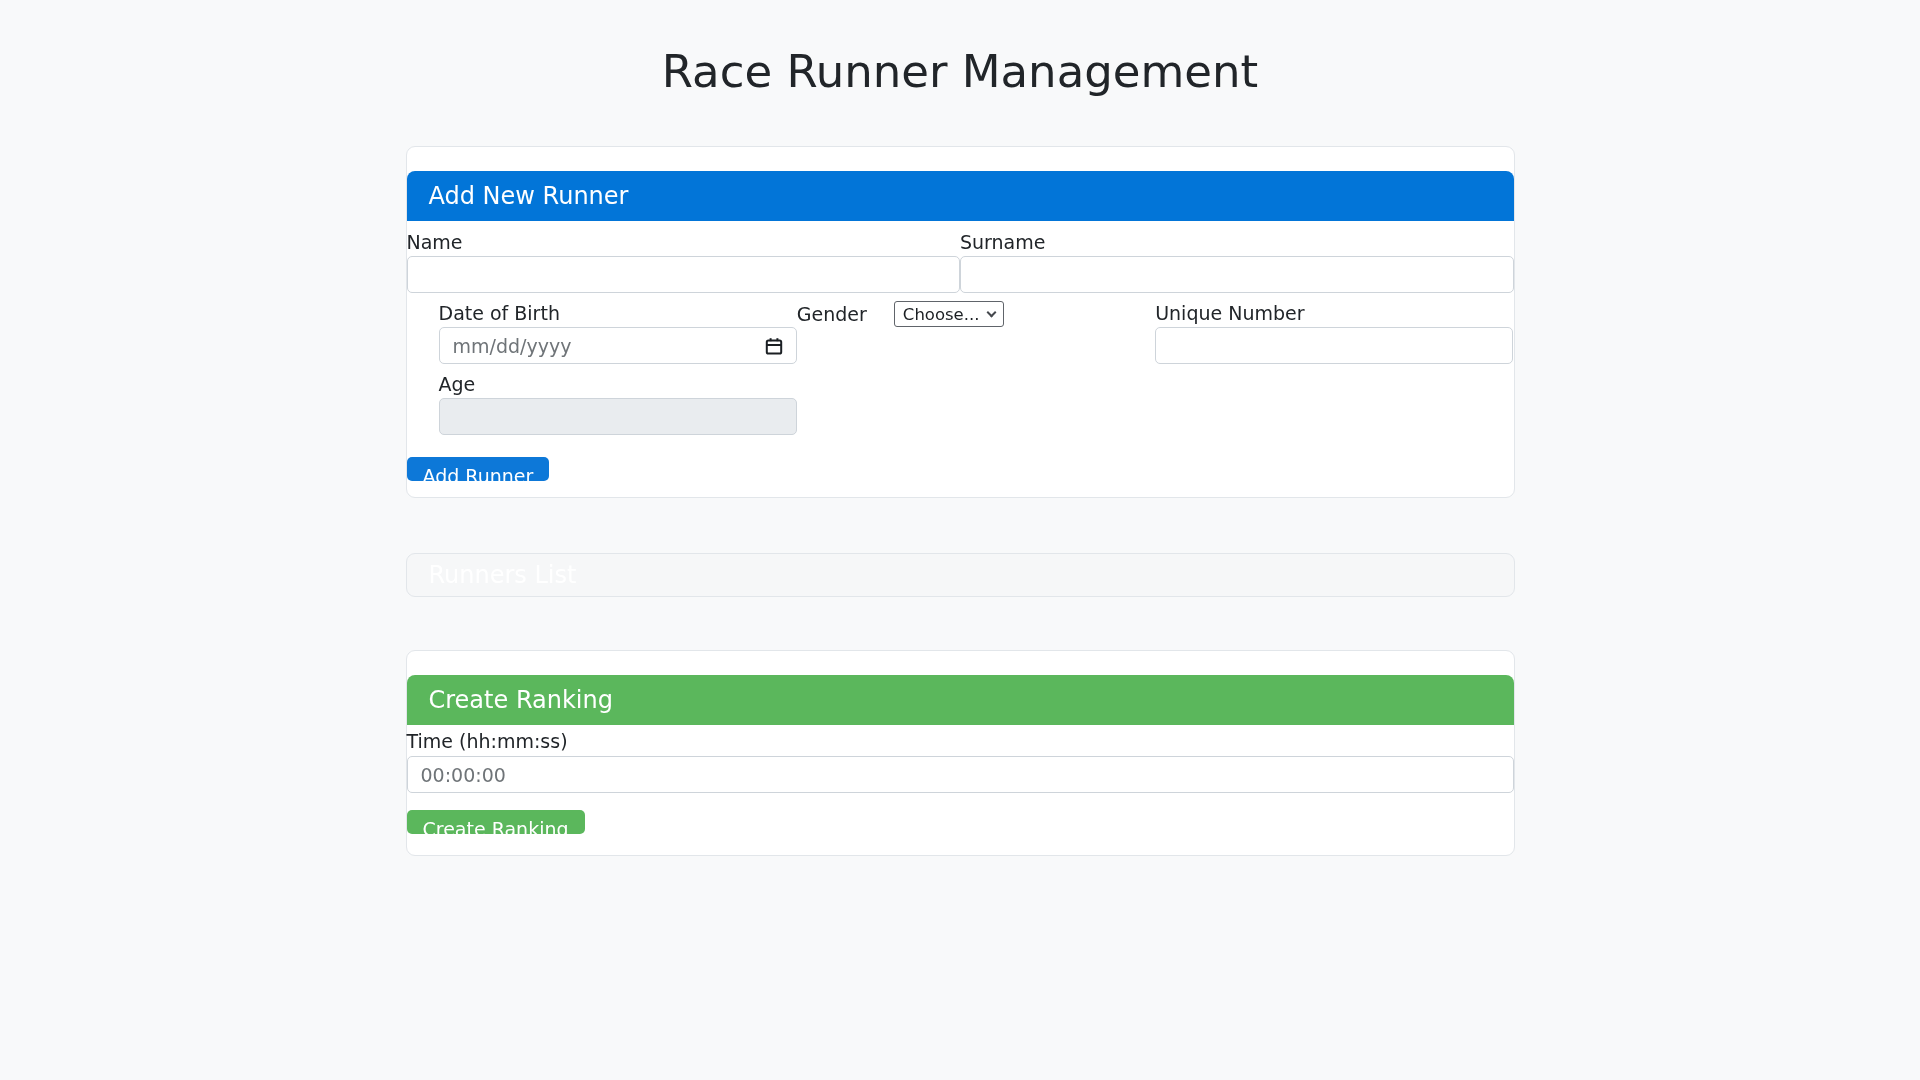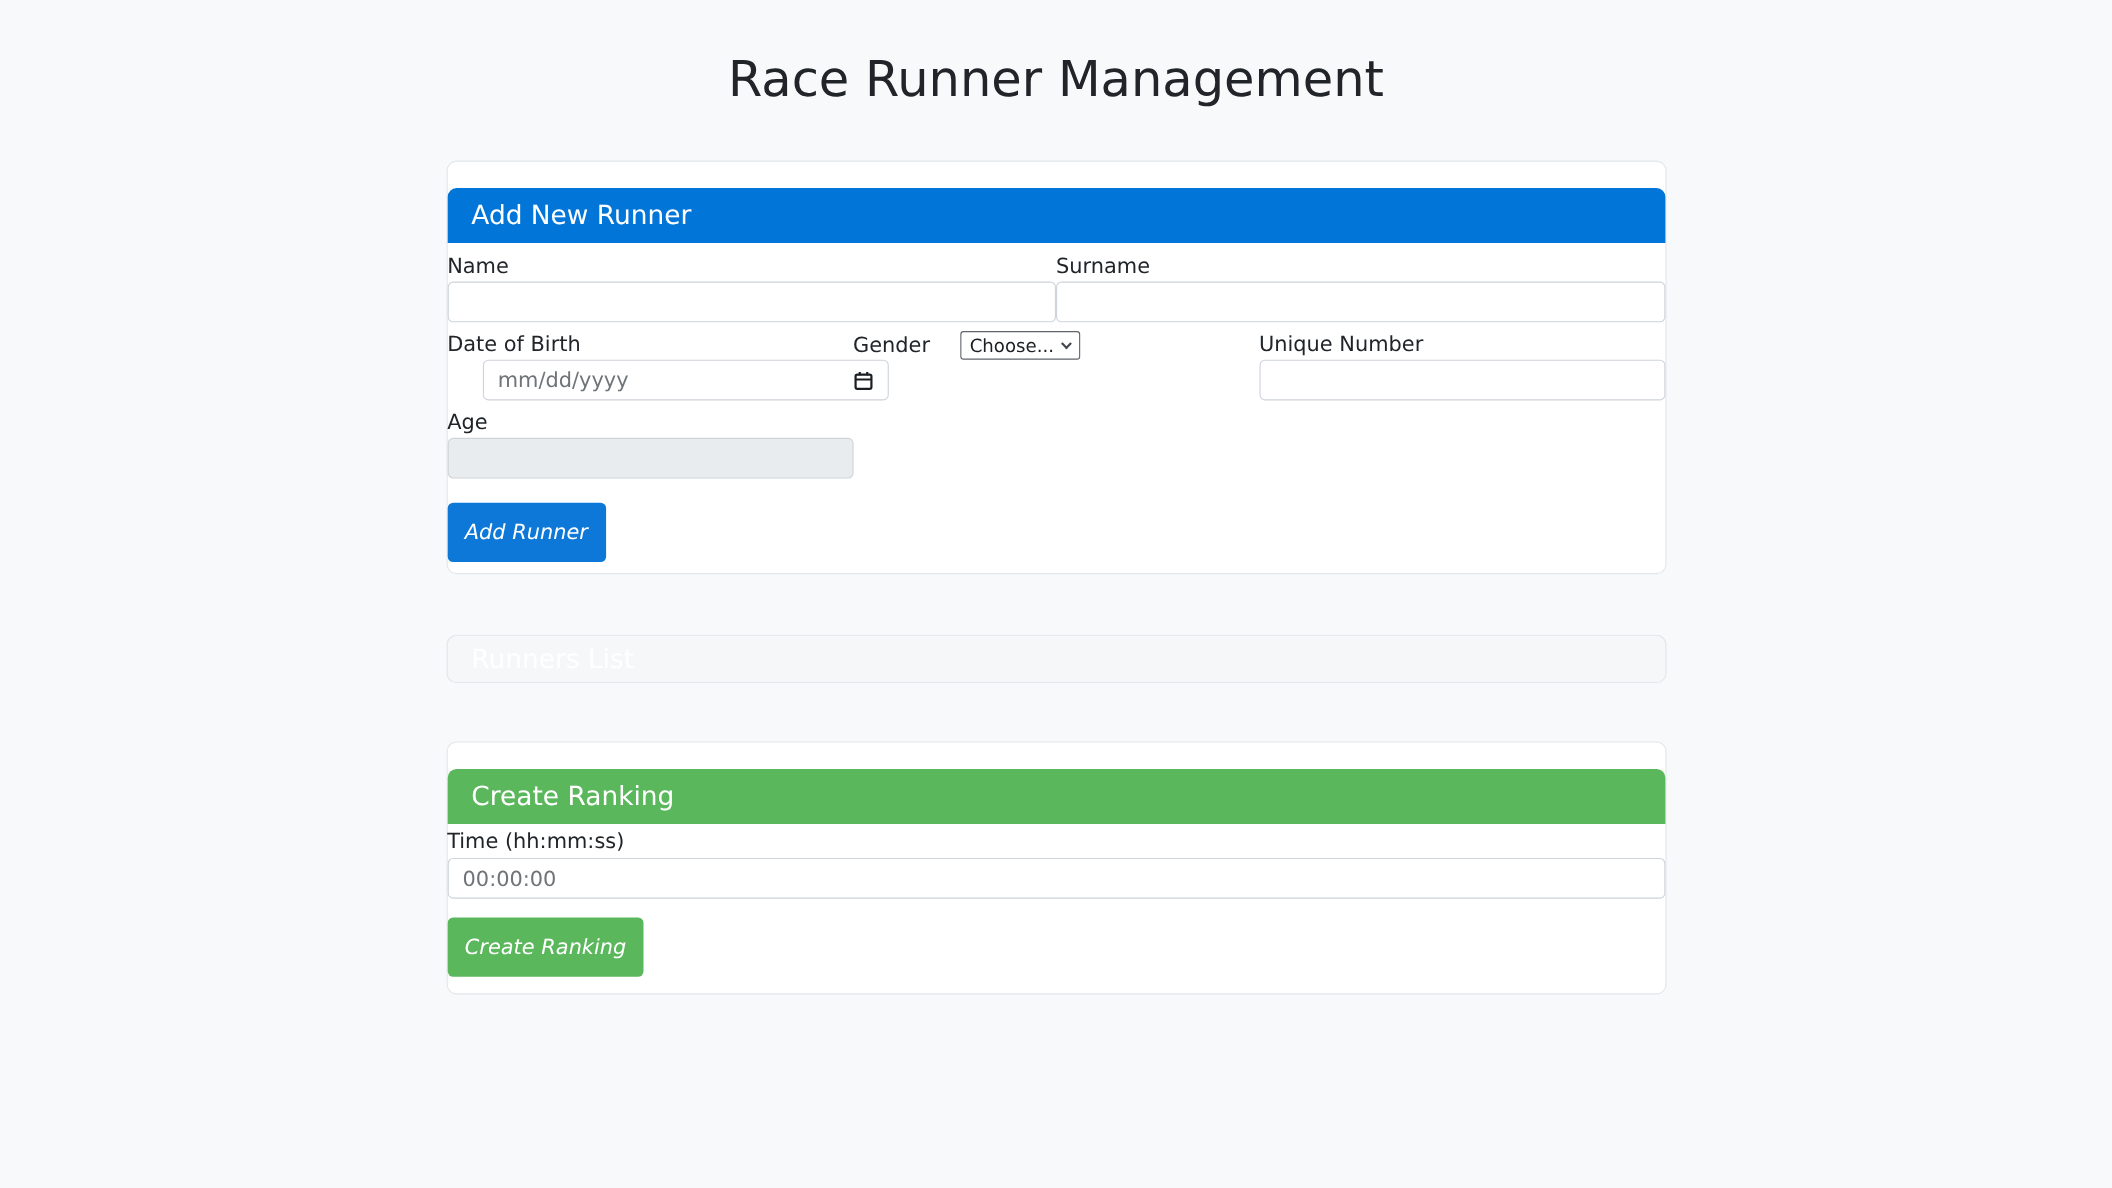--- a/index.html
+++ b/index.html
@@ -34,21 +34,21 @@
     border-radius: 8px 8px 0 0;
     color: var(--header_text, #ffffff);
     font-size: 24px;
     margin-top: 24px;
   }
   .header-primary { background: var(--primary_header, #0275d8); }
   .header-success { background: var(--success, #5bb75c); }
   .card-body { padding: 9px 0 10px 0; }
 
   .form-row { display: flex; }
-  .form-row + .form-row { margin-top: 8px; }
+  .form-row + .form-row { margin-top: 8px; padding-left: 32px; }
   .col { flex: 1; min-width: 0; }
 
   label.field-label {
     display: block;
     font-size: 19px;
     line-height: 24px;
     margin: 0 0 2px 0;
     color: var(--text, #212529);
   }
 
@@ -70,21 +70,20 @@
     width: 100%;
     height: 37px;
     border: 1px solid var(--input_border, #ced4da);
     border-radius: 5px;
     background: #ffffff;
     display: flex;
     align-items: center;
     justify-content: space-between;
     padding: 0 12px 0 13px;
     cursor: text;
-    margin-left: 32px;
   }
   .date-placeholder { font-size: 19px; color: var(--muted, #6f7478); }
 
   .select-box {
     display: inline-flex;
     align-items: center;
     gap: 8px;
     height: 26px;
     border: 1px solid var(--select_border, #60646a);
     border-radius: 3px;
@@ -103,30 +102,29 @@
     transform: rotate(45deg);
     margin-top: -4px;
     flex: none;
   }
 
   .inline-group { display: flex; align-items: center; gap: 9px; }
   .inline-group label.field-label { margin: 0; }
 
   .btn {
     display: inline-block;
-    height: 54px;
+    height: 24px;
     padding: 0 16px;
     border: none;
     border-radius: 5px;
     color: #ffffff;
     font-size: 19px;
     font-family: inherit;
     cursor: pointer;
     line-height: 38px;
-    font-style: italic;
   }
   .btn-primary { background: var(--primary_button, #0d78d8); margin-top: 22px; }
   .btn-success { background: var(--success, #5bb75c); margin-top: 17px; }
 
   .runners-card {
     margin-top: 55px;
     height: 44px;
     border: 1px solid var(--card_border, #e2e6ea);
     border-radius: 9px;
     background: var(--runners_header_bg, #f6f7f8);

